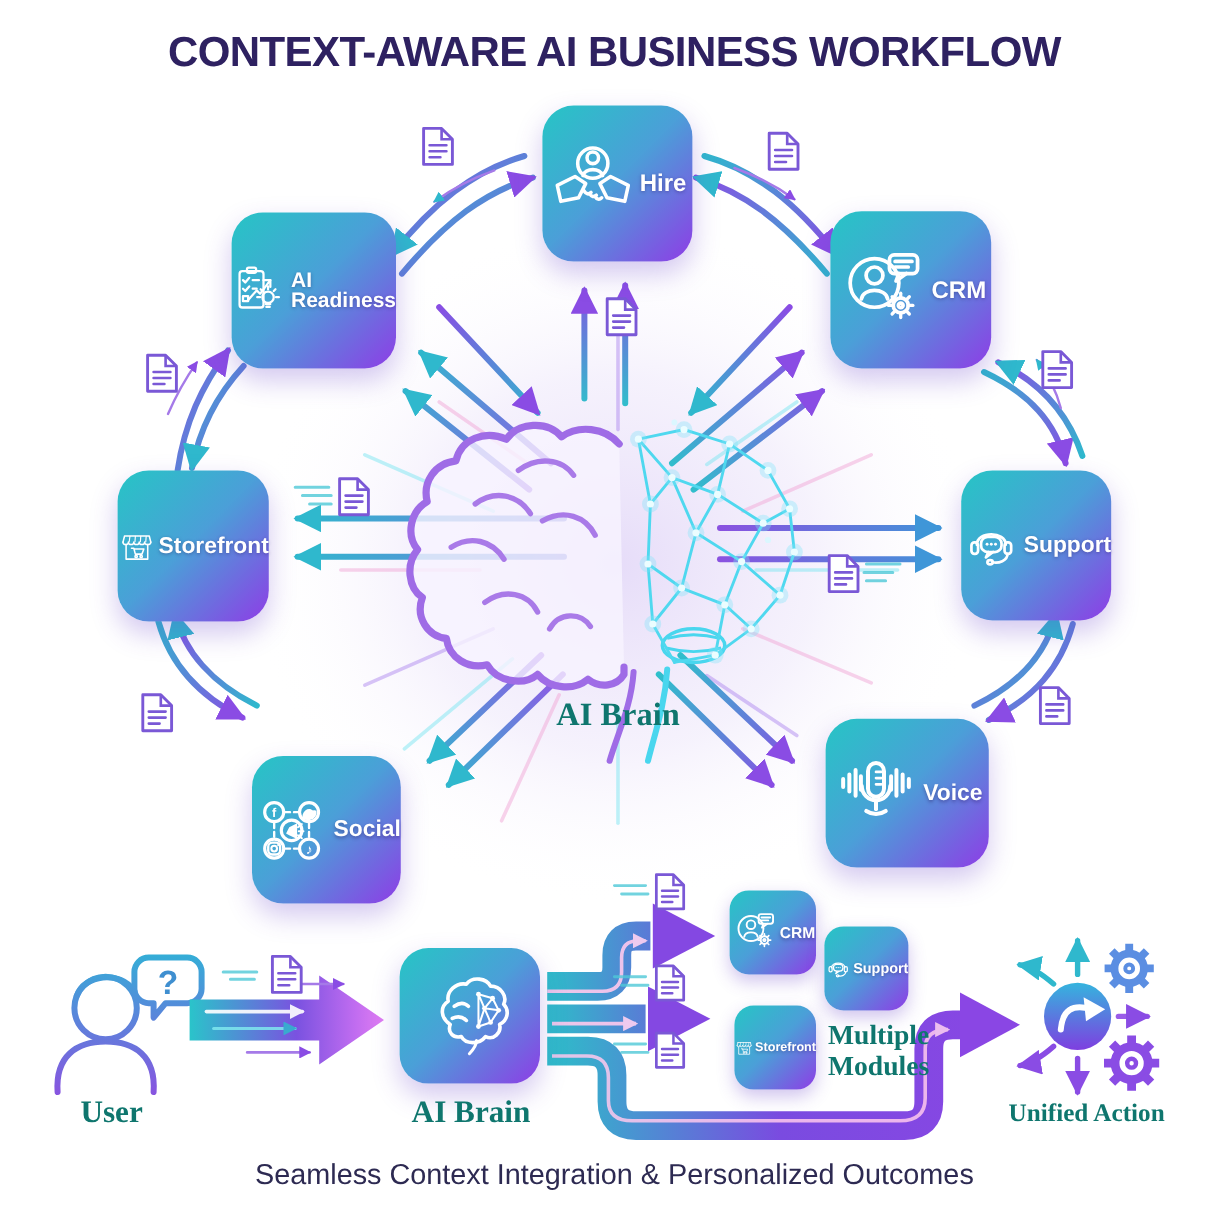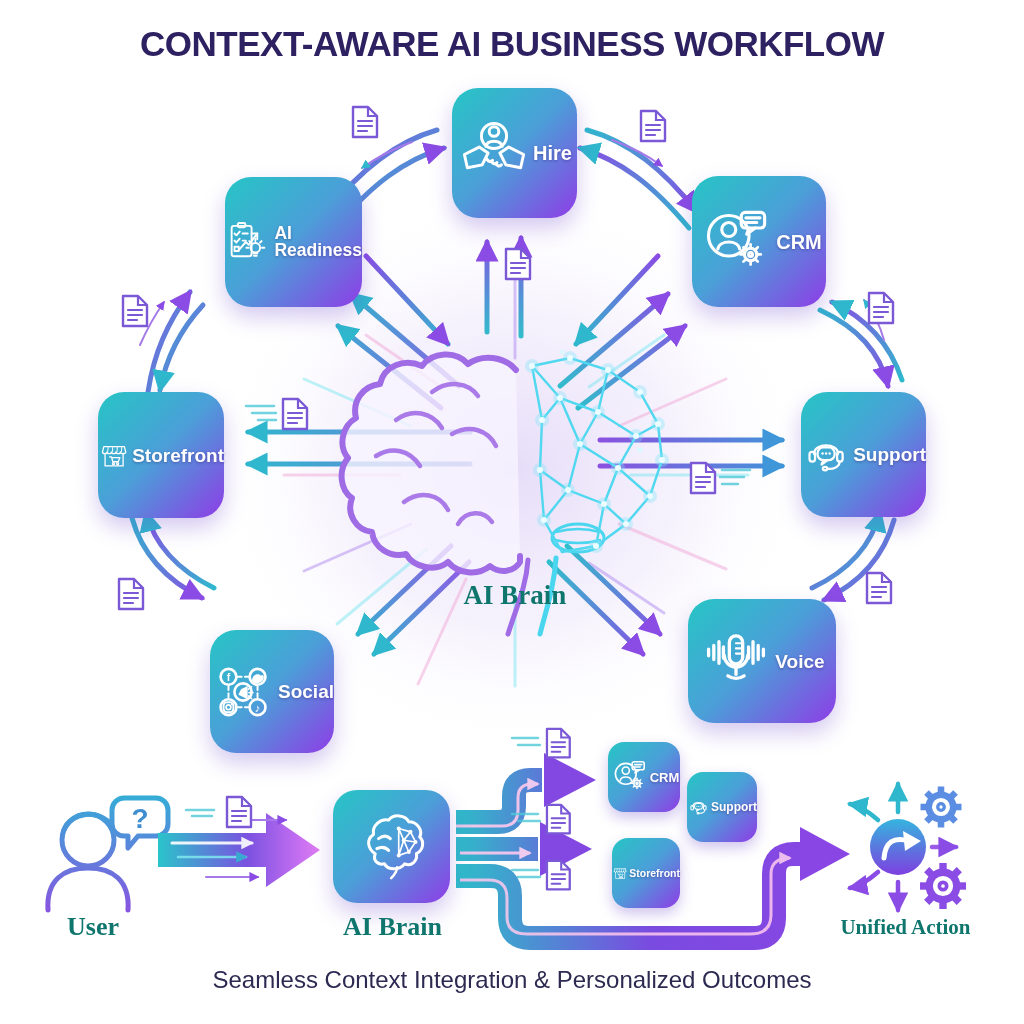--- a/index.html
+++ b/index.html
@@ -474,39 +474,39 @@
         <use href="#sym-crm"></use>
       </svg>
     <div class="tlabel" style="font-size:20px;">CRM</div>
   </div>
   <div class="tile" style="left:801px;top:392px;width:125px;height:125px;">
     <svg width="72" height="72" viewBox="0 0 100 100">
         <use href="#sym-support"></use>
       </svg>
     <div class="tlabel" style="font-size:19px;">Support</div>
   </div>
-  <div class="tile" style="left:688px;top:599px;width:148px;height:124px;">
+  <div class="tile" style="left:688px;top:599px;width:136px;height:124px;">
     <svg width="74" height="74" viewBox="0 0 100 100">
         <use href="#sym-voice"></use>
       </svg>
     <div class="tlabel" style="font-size:19px;">Voice</div>
   </div>
   <div class="tile" style="left:210px;top:599px;width:124px;height:123px;margin-top:31px;">
     <svg width="72" height="72" viewBox="0 0 100 100">
         <use href="#sym-social"></use>
       </svg>
     <div class="tlabel" style="font-size:19px;">Social</div>
   </div>
   <div class="tile" style="left:98px;top:392px;width:126px;height:126px;">
     <svg width="72" height="72" viewBox="0 0 100 100">
         <use href="#sym-storefront"></use>
       </svg>
     <div class="tlabel" style="font-size:19px;">Storefront</div>
   </div>
-  <div class="tile" style="left:193px;top:177px;width:137px;height:130px;margin-left:32px;">
+  <div class="tile" style="left:193px;top:177px;width:137px;height:130px;">
     <svg width="76" height="76" viewBox="0 0 100 100">
         <use href="#sym-readiness"></use>
       </svg>
     <div class="tlabel" style="font-size:17.5px;">AI Readiness</div>
   </div>
 
   <div class="dark-label" style="left:430px;top:580px;width:170px;font-size:27px;">AI Brain</div>
 
   <div class="dark-label" style="left:38px;top:912px;width:110px;font-size:26px;">User</div>
 
@@ -529,17 +529,18 @@
       </svg>
     <div class="tlabel" style="font-size:12px;">Support</div>
   </div>
   <div class="tile mini" style="left:612px;top:838px;width:68px;height:70px;">
     <svg width="36" height="36" viewBox="0 0 100 100">
         <use href="#sym-storefront"></use>
       </svg>
     <div class="tlabel" style="font-size:10.5px;">Storefront</div>
   </div>
 
+  <div class="dark-label" style="left:690px;top:850px;width:135px;font-size:23px;text-align:left;">Multiple Modules</div>
 
   <div class="dark-label" style="left:808px;top:916px;width:195px;font-size:21px;">Unified Action</div>
 
   <div class="caption">Seamless Context Integration &amp; Personalized Outcomes</div>
 </div>
 
 </body></html>

